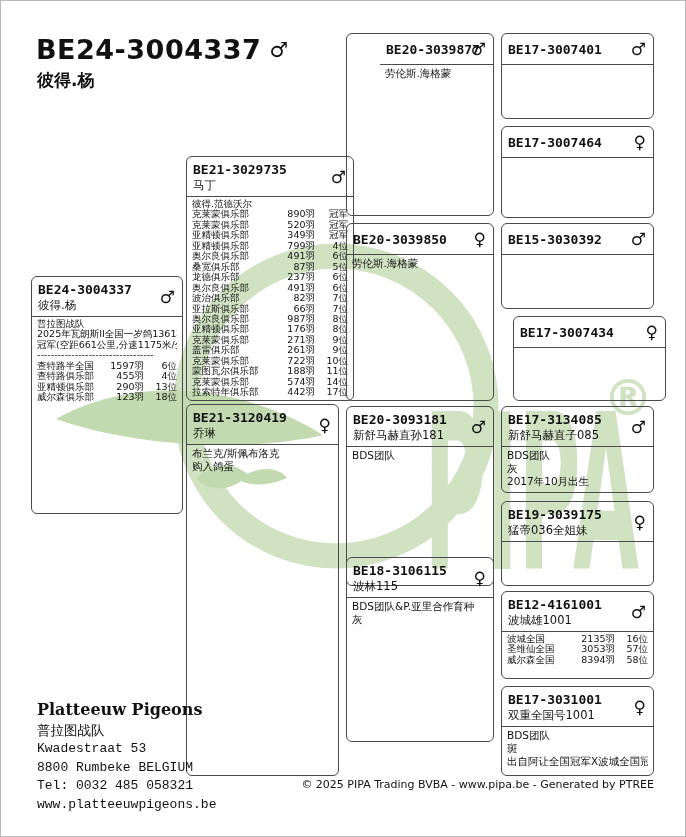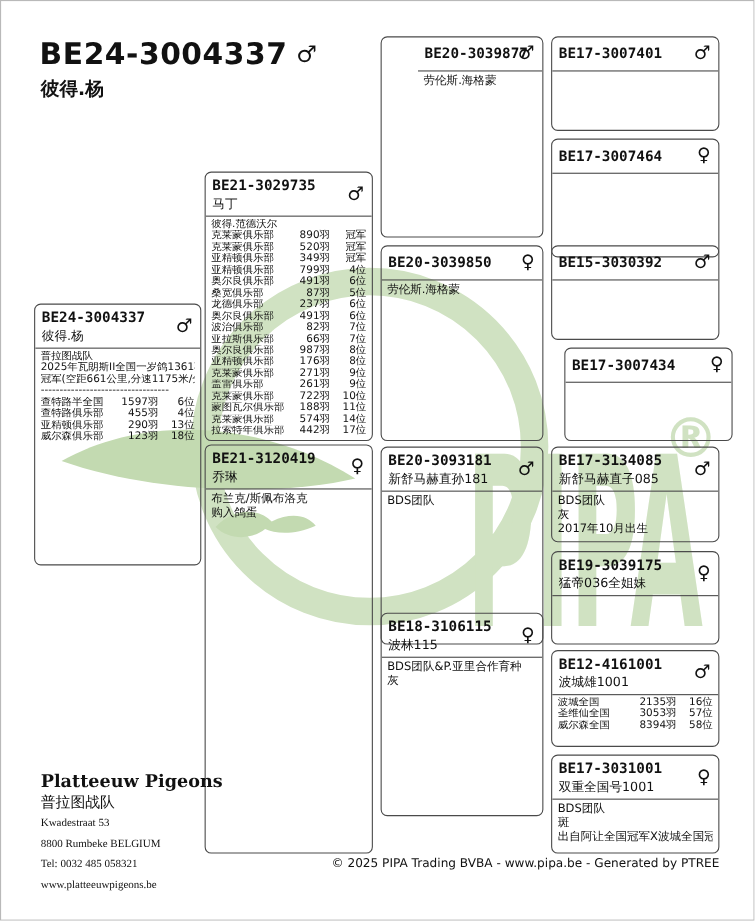--- a/index.html
+++ b/index.html
@@ -32,21 +32,21 @@
   .dense .bd{font-size:9.5px;line-height:10.45px;}
   .ln{white-space:nowrap;overflow:hidden;}
   .rr{display:flex;white-space:nowrap;}
   .rr .club{flex:1;overflow:hidden;text-align:left;}
   .rr .count{width:42px;text-align:right;}
   .rr .pos{width:33px;text-align:right;}
   
   #owner{position:absolute;left:36px;top:699px;z-index:2;}
   #owner-name{font-family:"DejaVu Serif","Liberation Serif",serif;font-weight:bold;font-size:16px;line-height:20px;}
   #owner-name-cn{font-size:13.5px;line-height:20px;}
-  .owner-mono{font-family:Liberation Serif, serif;font-size:10px;line-height:18.5px;}
+  .owner-mono{font-family:Liberation Mono, monospace;font-size:13px;line-height:18.5px;}
   #footer-credit{position:absolute;right:31px;top:777px;font-size:11px;z-index:2;}
 </style>
 </head>
 <body>
 
 <div id="page">
 
   <svg id="watermark" viewBox="0 0 640 335" xmlns="http://www.w3.org/2000/svg">
     <circle class="wm-stroke" cx="305" cy="167" r="150" stroke-width="25"></circle>
     <path class="wm-fill" d="M25,180 C100,138 205,142 292,196 C225,212 110,210 25,180 Z"></path>
@@ -91,21 +91,21 @@
           </div>
           <div class="rr">
             <span class="club">威尔森俱乐部</span>
             <span class="count">123羽</span>
             <span class="pos">18位</span>
           </div>
         </div>
     </div>
   </div>
 
-  <div class="box dense" style="left:185px;top:155px;width:153px;height:245px;">
+  <div class="box dense" style="left:185px;top:155px;width:168px;height:245px;">
     <div class="hdr">
       <div class="ring">BE21-3029735</div>
       <div class="bname">马丁</div>
       <span class="sex">♂</span>
     </div>
     <div class="bd">
       <div>
           <div class="ln">彼得.范德沃尔</div>
         </div>
       <div>
@@ -269,21 +269,21 @@
   </div>
 
   <div class="box" style="left:500px;top:32px;width:153px;height:86px;">
     <div class="hdr single">
       <div class="ring">BE17-3007401</div>
       <span class="sex">♂</span>
     </div>
     <div class="bd"></div>
   </div>
 
-  <div class="box" style="left:500px;top:125px;width:153px;height:108px;">
+  <div class="box" style="left:500px;top:125px;width:153px;height:92px;">
     <div class="hdr single">
       <div class="ring">BE17-3007464</div>
       <span class="sex">♀</span>
     </div>
     <div class="bd"></div>
   </div>
 
   <div class="box" style="left:500px;top:222px;width:153px;height:86px;">
     <div class="hdr single">
       <div class="ring">BE15-3030392</div>

